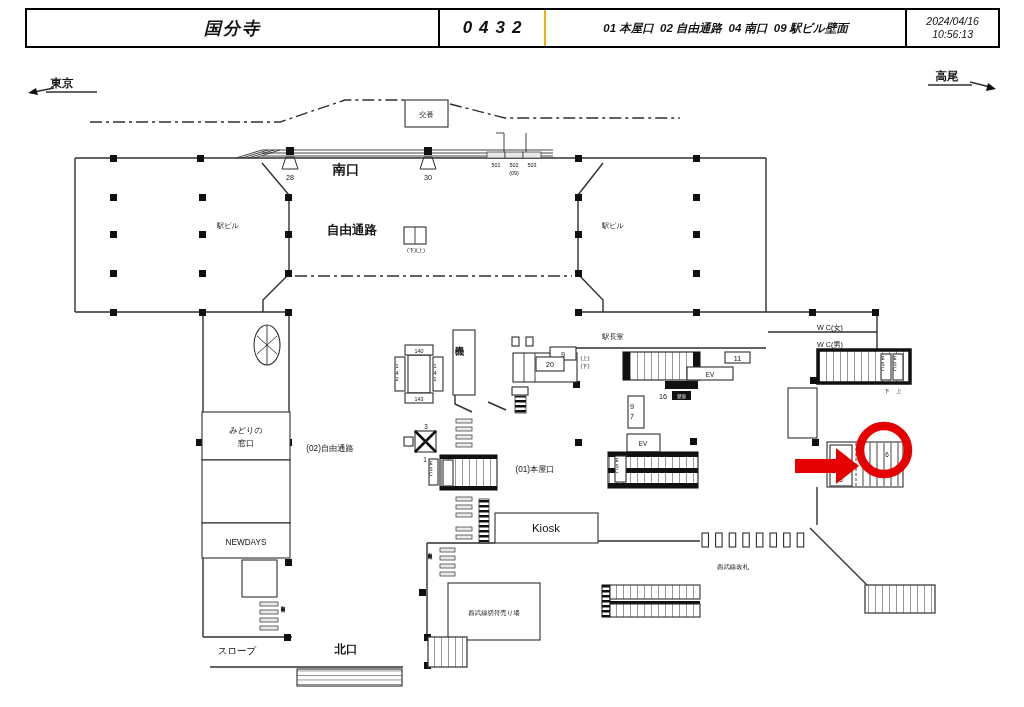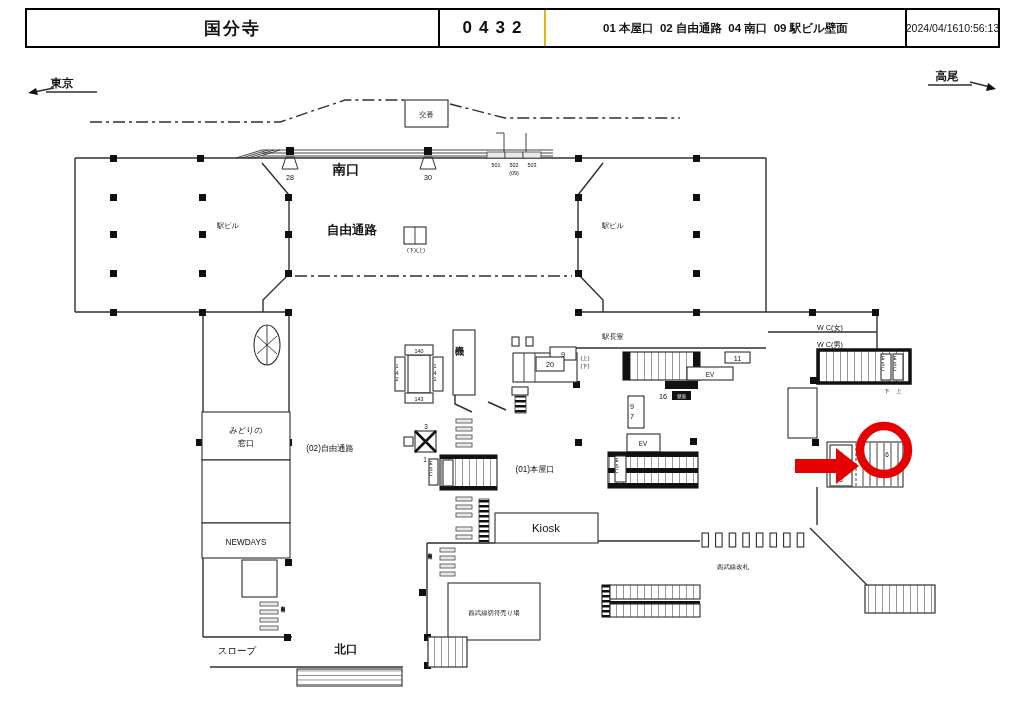--- a/index.html
+++ b/index.html
@@ -1,25 +1,25 @@
 <!DOCTYPE html>
 <html><head>
 <meta charset="utf-8">
 <style>
   html,body { margin:0; padding:0; background:#fff; }
   .page { position:relative; width:1024px; height:707px; background:#fff; overflow:hidden;
           font-family:"Liberation Sans","DejaVu Sans",sans-serif; color:#111; }
   
   .hdr { position:absolute; left:25px; top:8px; width:975px; height:40px;
          border:2px solid #000; display:flex; box-sizing:border-box; background:#fff; }
-  .hdr > div { box-sizing:border-box; display:flex; align-items:center; justify-content:center; }
+  .hdr > div { box-sizing:border-box; display:flex; align-items:center; justify-content:center;font-style:italic; }
   .hdr .c1 { width:412px; font-size:17px; font-weight:bold; letter-spacing:2px; }
   .hdr .c2 { width:106px; border-left:2px solid #000; font-size:17px; font-weight:bold; letter-spacing:7px; padding-left:7px; }
   .hdr .c3 { width:362px; border-left:2px solid #eab308; font-size:11.5px; font-weight:bold; white-space:pre; }
-  .hdr .c4 { width:93px; border-left:2px solid #000; flex-direction:row; font-size:10.5px; line-height:13px; }
+  .hdr .c4 { width:93px; border-left:2px solid #000; flex-direction:column; font-size:10.5px; line-height:13px; }
   
   svg.map { position:absolute; left:0; top:0; }
   svg text { font-family:"Liberation Sans","DejaVu Sans",sans-serif; fill:#111; }
   .wall   { stroke:#2f2f2f; stroke-width:1.4; fill:none; }
   .thin   { stroke:#2f2f2f; stroke-width:0.9; fill:none; }
   .dashdot{ stroke-dasharray:12 4 3 4; }
   .dash2  { stroke-dasharray:3 2; }
   .box    { fill:#fff; stroke:#2f2f2f; stroke-width:1.1; }
   .pillar { fill:#101010; stroke:none; }
   .bar    { fill:#e9e9e9; stroke:#444; stroke-width:0.8; }

